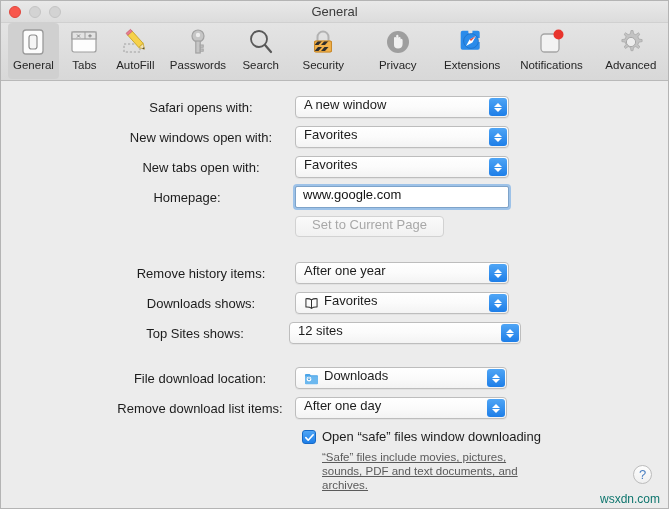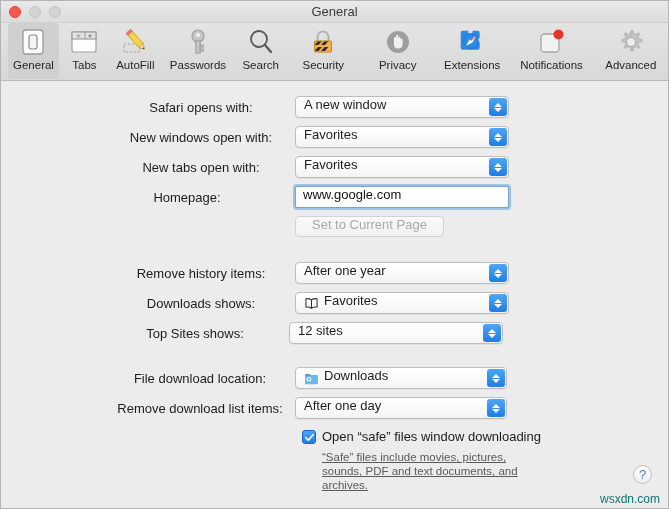--- a/index.html
+++ b/index.html
@@ -433,21 +433,21 @@
         <span class="ptext">Favorites</span>
         <span class="stepper">
           <i class="chev up"></i>
             <i class="chev down"></i>
         </span>
       </div>
     </div>
 
     <div class="row" style="left:108px; top:241px;">
       <div class="label">Top Sites shows:</div>
-      <div class="popup" style="width:214px;">
+      <div class="popup" style="width:232px;">
         <span class="ptext">12 sites</span>
         <span class="stepper">
           <i class="chev up"></i>
             <i class="chev down"></i>
         </span>
       </div>
     </div>
 
     <div class="row" style="left:112px; top:286px;">
       <div class="label" style="width:182px;">File download location:</div>

